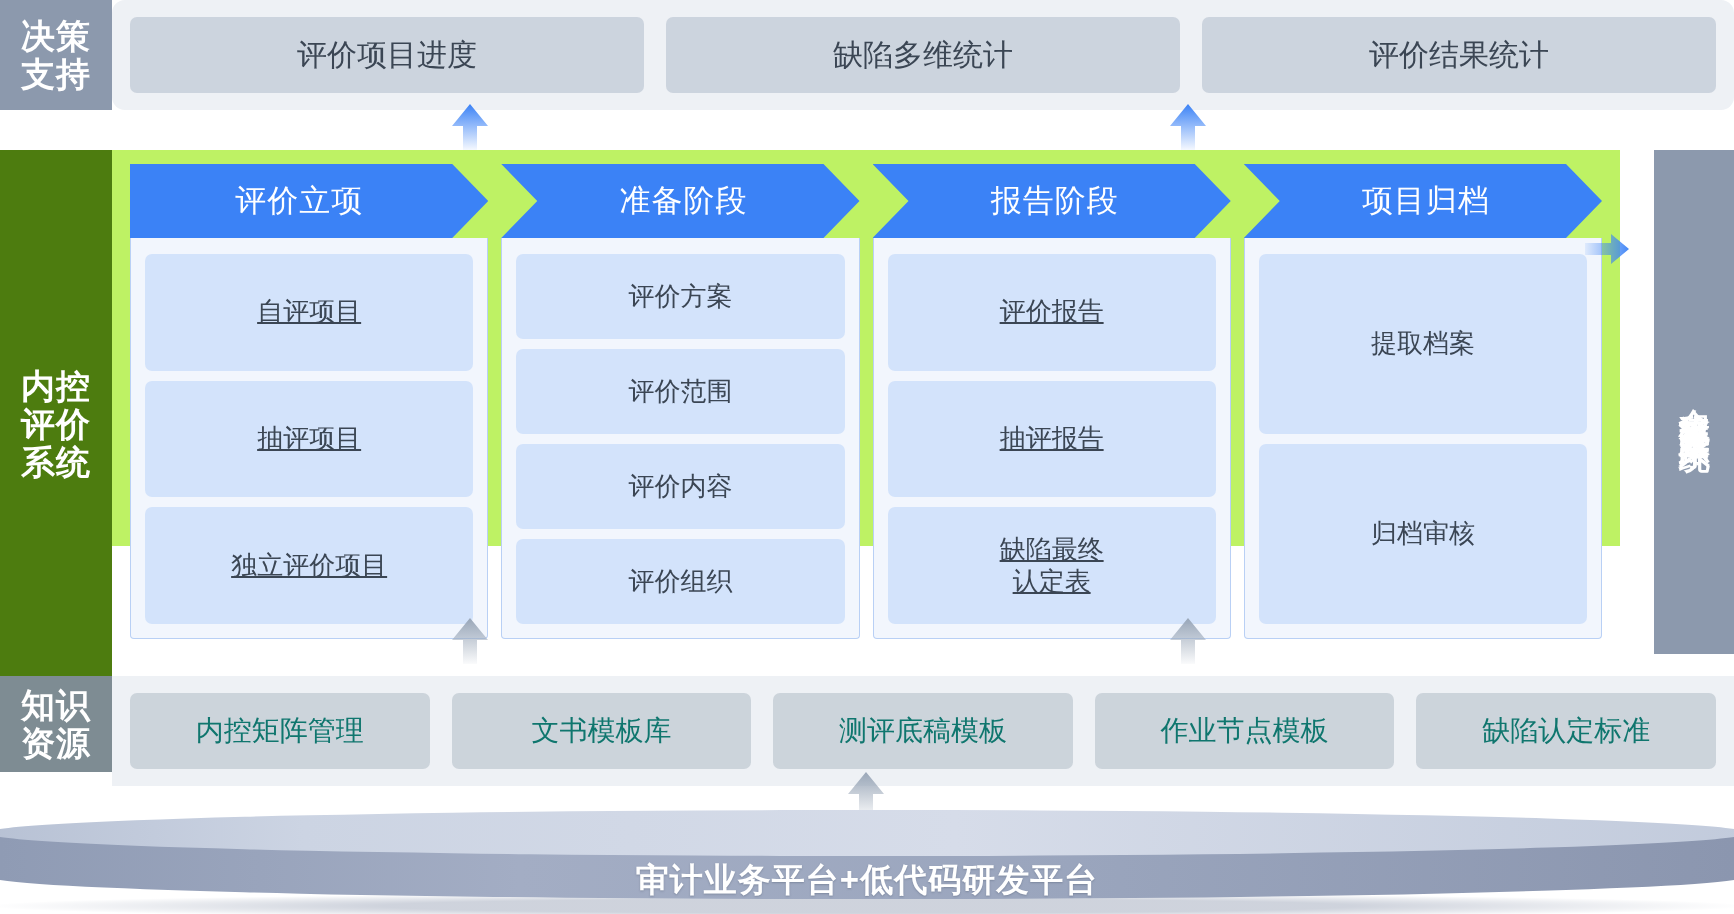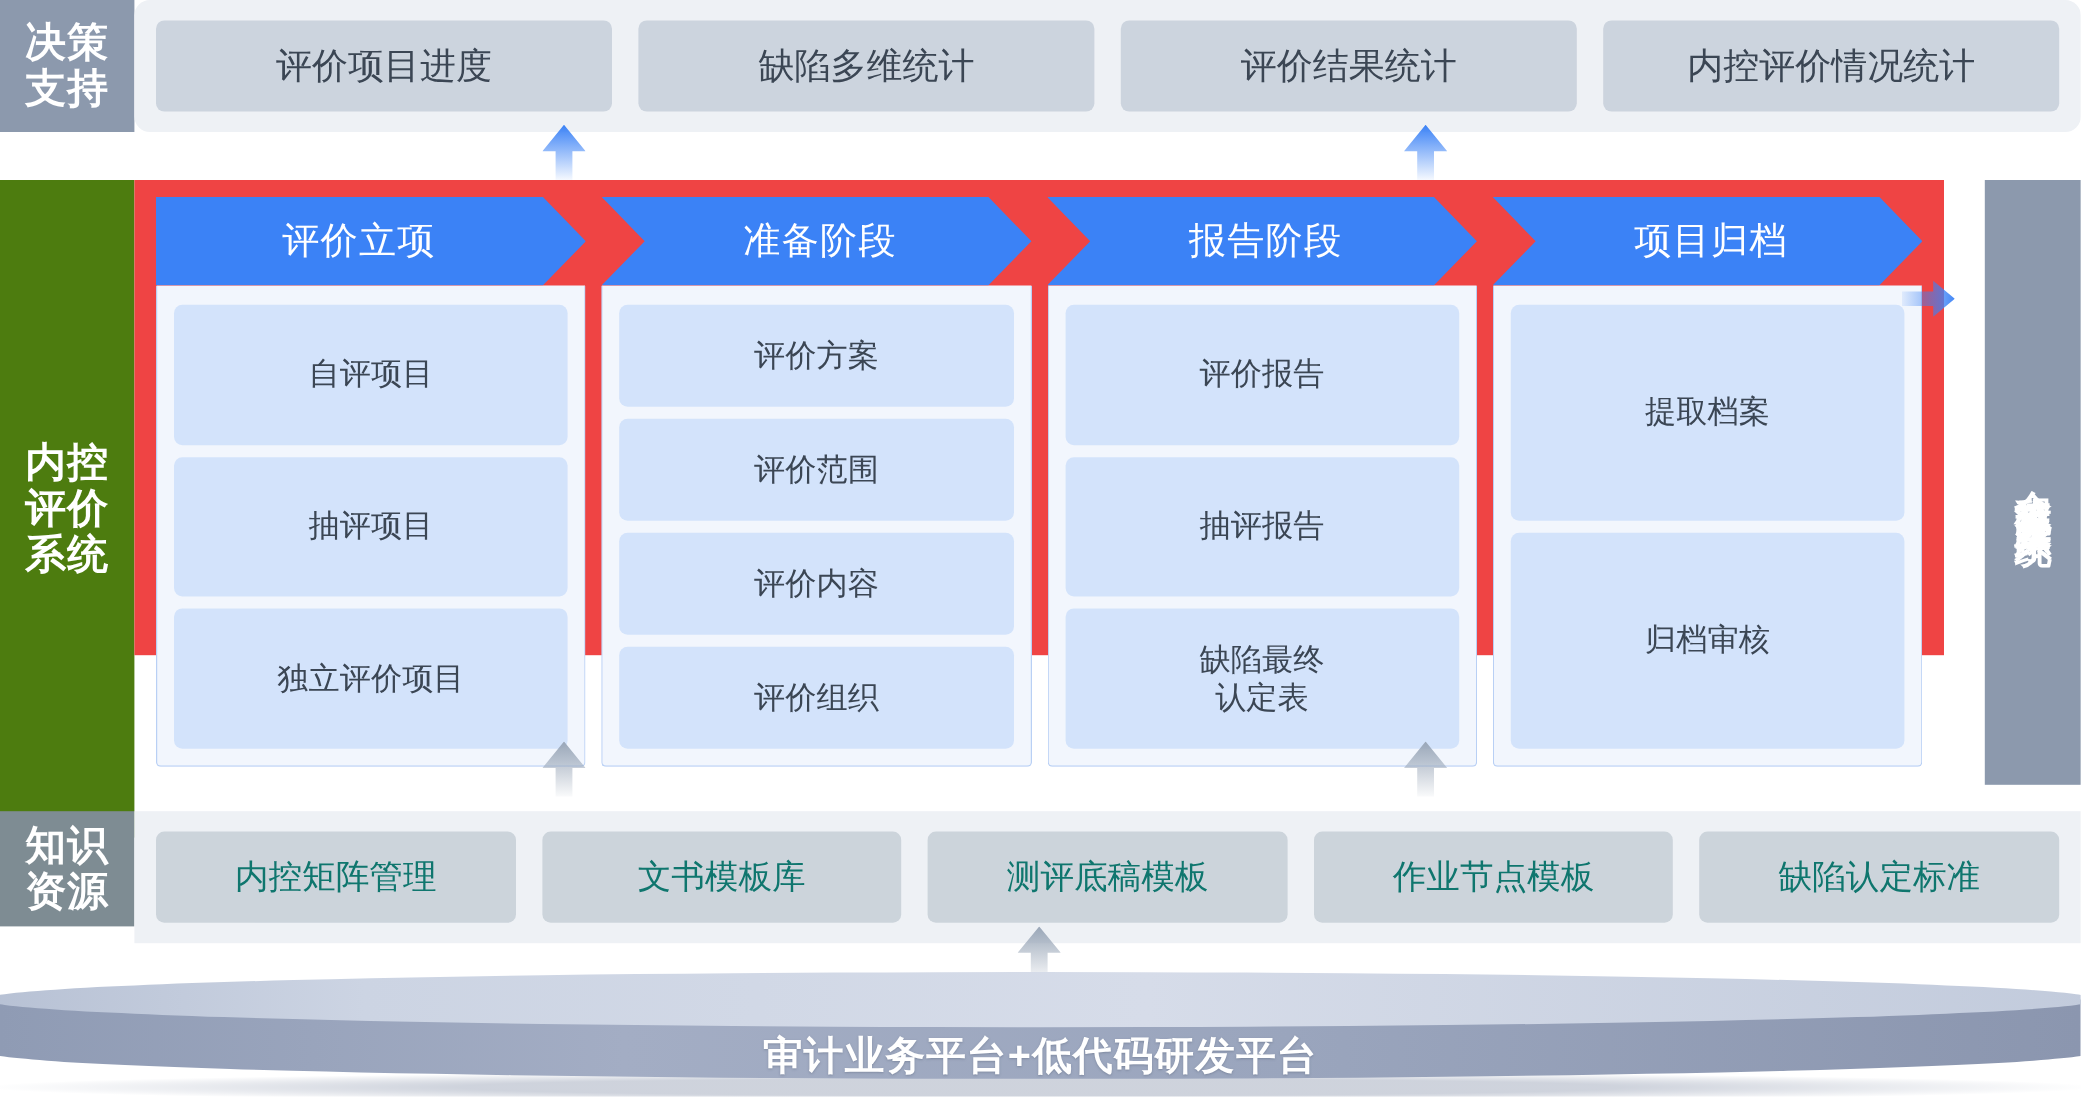--- a/index.html
+++ b/index.html
@@ -28,21 +28,21 @@
     flex:1 1 0; height:76px; background:#ccd4de; border-radius:7px;
     display:flex; align-items:center; justify-content:center;
     font-size:30px; color:#3b4654;
   }
 
   
   #main-band { left:0; top:150px; width:1734px; height:504px; }
   #main-label { width:112px; height:548px; background:#4d7c0f; font-size:34px;text-align:center; }
   #main-inner {
     position:absolute; left:112px; top:0; width:1508px; height:396px;
-    background:#ef4444;
+    background:#bef264;
     display:flex; align-items:flex-start; padding: 14px 18px 4px 18px; gap:13px;
   }
   #main-right-wrap {
     position:absolute; left:1620px; top:0; width:114px; height:504px;
     display:flex; align-items:center; justify-content:flex-end;
   }
   #full-process-col {
     width:80px; height:504px; background:#8c99ad; color:#fff;
     font-size:31px; font-weight:bold; line-height:1.28;
     display:flex; align-items:center; justify-content:center;
@@ -74,21 +74,21 @@
     background:#f2f6fd; border-radius: 0 0 4px 4px;
     display:flex; flex-direction:column; justify-content:flex-start;
     gap: 10px; padding: 16px 14px 14px 14px;
   }
   .stage.notch .stage-box { }
   .sub-item {
     background:#d3e3fb; border-radius:7px; color:#3b4654;
     display:flex; align-items:center; justify-content:center; text-align:center;
     font-size:26px; line-height:1.22; padding: 6px 4px;
   }
-  .sub-item.h-lg { flex: 1 1 0; min-height: 84px; }
+  .sub-item.h-lg { flex: 1 1 0; min-height: 84px; text-decoration: underline; }
   .sub-item.h-md { flex: 1 1 0; min-height: 62px; }
   .sub-item.h-xl { flex: 1 1 0; min-height: 130px; }
 
   
   #knowledge-band { left:0; top:676px; width:1734px; height:110px; }
   #knowledge-label { width:112px; height:96px; background:#7e8c93; font-size:34px; }
   #knowledge-body { background:#eef1f5; height:110px; padding: 0 18px; gap: 22px; }
   .knowledge-card {
     flex:1 1 0; height:76px; background:#ccd4db; border-radius:7px;
     display:flex; align-items:center; justify-content:center;
@@ -114,21 +114,20 @@
 
   <div class="band" id="decision-band">
     <div class="band-label" id="decision-label">
       <span>决策</span>
       <span>支持</span>
     </div>
     <div class="band-body" id="decision-body">
       <div class="decision-card">评价项目进度</div>
       <div class="decision-card">缺陷多维统计</div>
       <div class="decision-card">评价结果统计</div>
-      <div class="decision-card">内控评价情况统计</div>
     </div>
   </div>
 
   <svg class="up-arrow" style="left:452px; top:104px;" viewBox="0 0 36 46">
     <defs>
         <linearGradient id="gUp1" x1="0" y1="1" x2="0" y2="0">
       <stop offset="0" stop-color="#3b82f6" stop-opacity="0.05"></stop>
       <stop offset="1" stop-color="#3b82f6" stop-opacity="1"></stop>
     </linearGradient>
       </defs>

